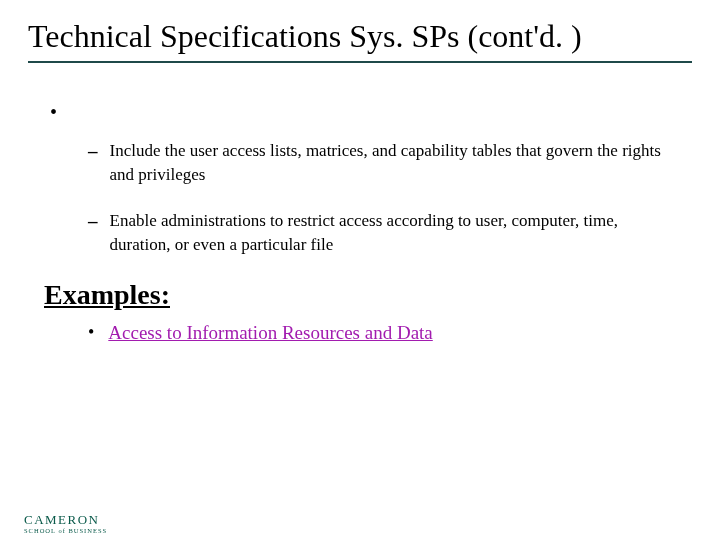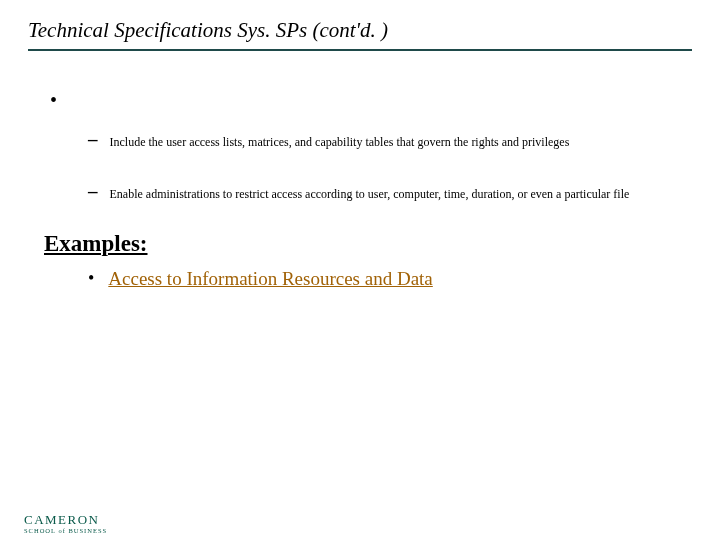--- a/index.html
+++ b/index.html
@@ -9,24 +9,23 @@
     background: #ffffff;
     font-family: "Times New Roman", Times, serif;
     color: #000000;
     position: relative;
     overflow: hidden;
   }
   .slide {
     padding: 18px 28px 0 28px;
   }
   .title {
-    font-size: 21px;
+    font-size: 32px;
     font-weight: 400;
     margin-bottom: 6px;
-    font-style: italic;
   }
   .title-rule {
     height: 2px;
     background: #1f4a4a;
     margin-bottom: 36px;
   }
   .bullet-l1 {
     display: flex;
     align-items: flex-start;
     margin-left: 22px;
@@ -48,45 +47,45 @@
     margin-right: 20px;
     margin-bottom: 22px;
   }
   .bullet-l2 .dash {
     font-size: 19px;
     line-height: 23px;
     margin-right: 12px;
     font-weight: bold;
   }
   .bullet-l2 .txt {
-    font-size: 12px;
-    line-height: 30px;
+    font-size: 17px;
+    line-height: 24px;
   }
   .examples-heading {
-    font-size: 23px;
+    font-size: 28px;
     font-weight: bold;
     text-decoration: underline;
     margin-left: 16px;
     margin-top: 18px;
     margin-bottom: 10px;
   }
   .bullet-ex {
     display: flex;
     align-items: flex-start;
     margin-left: 60px;
   }
   .bullet-ex .dot {
     font-size: 18px;
     line-height: 23px;
     margin-right: 14px;
   }
   .bullet-ex .link {
     font-size: 19px;
     line-height: 23px;
-    color: #a16207;
+    color: #a21caf;
     text-decoration: underline;
   }
   .logo {
     position: absolute;
     left: 24px;
     bottom: 6px;
     font-family: "Trajan Pro", "Times New Roman", serif;
   }
   .logo-main {
     font-size: 13px;

